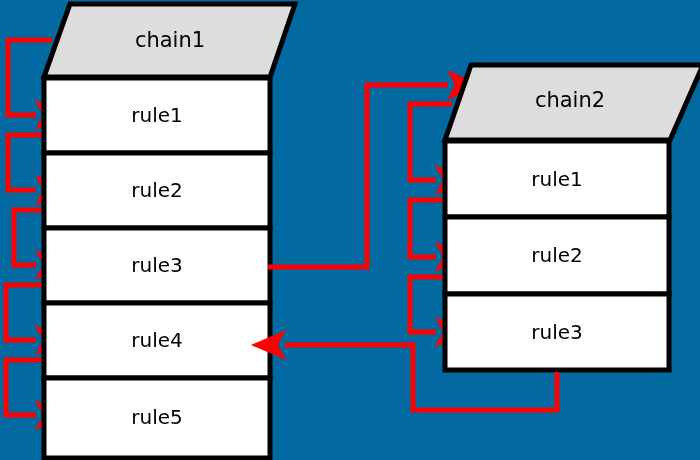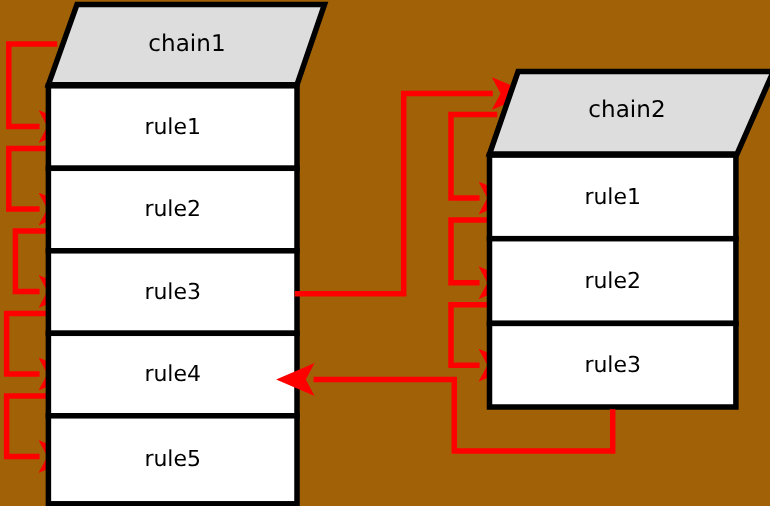--- a/index.html
+++ b/index.html
@@ -7,21 +7,21 @@
     padding: 0;
     background: #ffffff;
   }
   body {
     font-family: "DejaVu Sans", sans-serif;
   }
   #canvas {
     position: relative;
     width: 700px;
     height: 460px;
-    background: #a16207;
+    background: #0369a1;
     overflow: hidden;
   }
   #canvas svg {
     position: absolute;
     top: 0;
     left: 0;
   }
   .chain-label {
     font-family: "DejaVu Sans", sans-serif;
     font-size: 21px;

